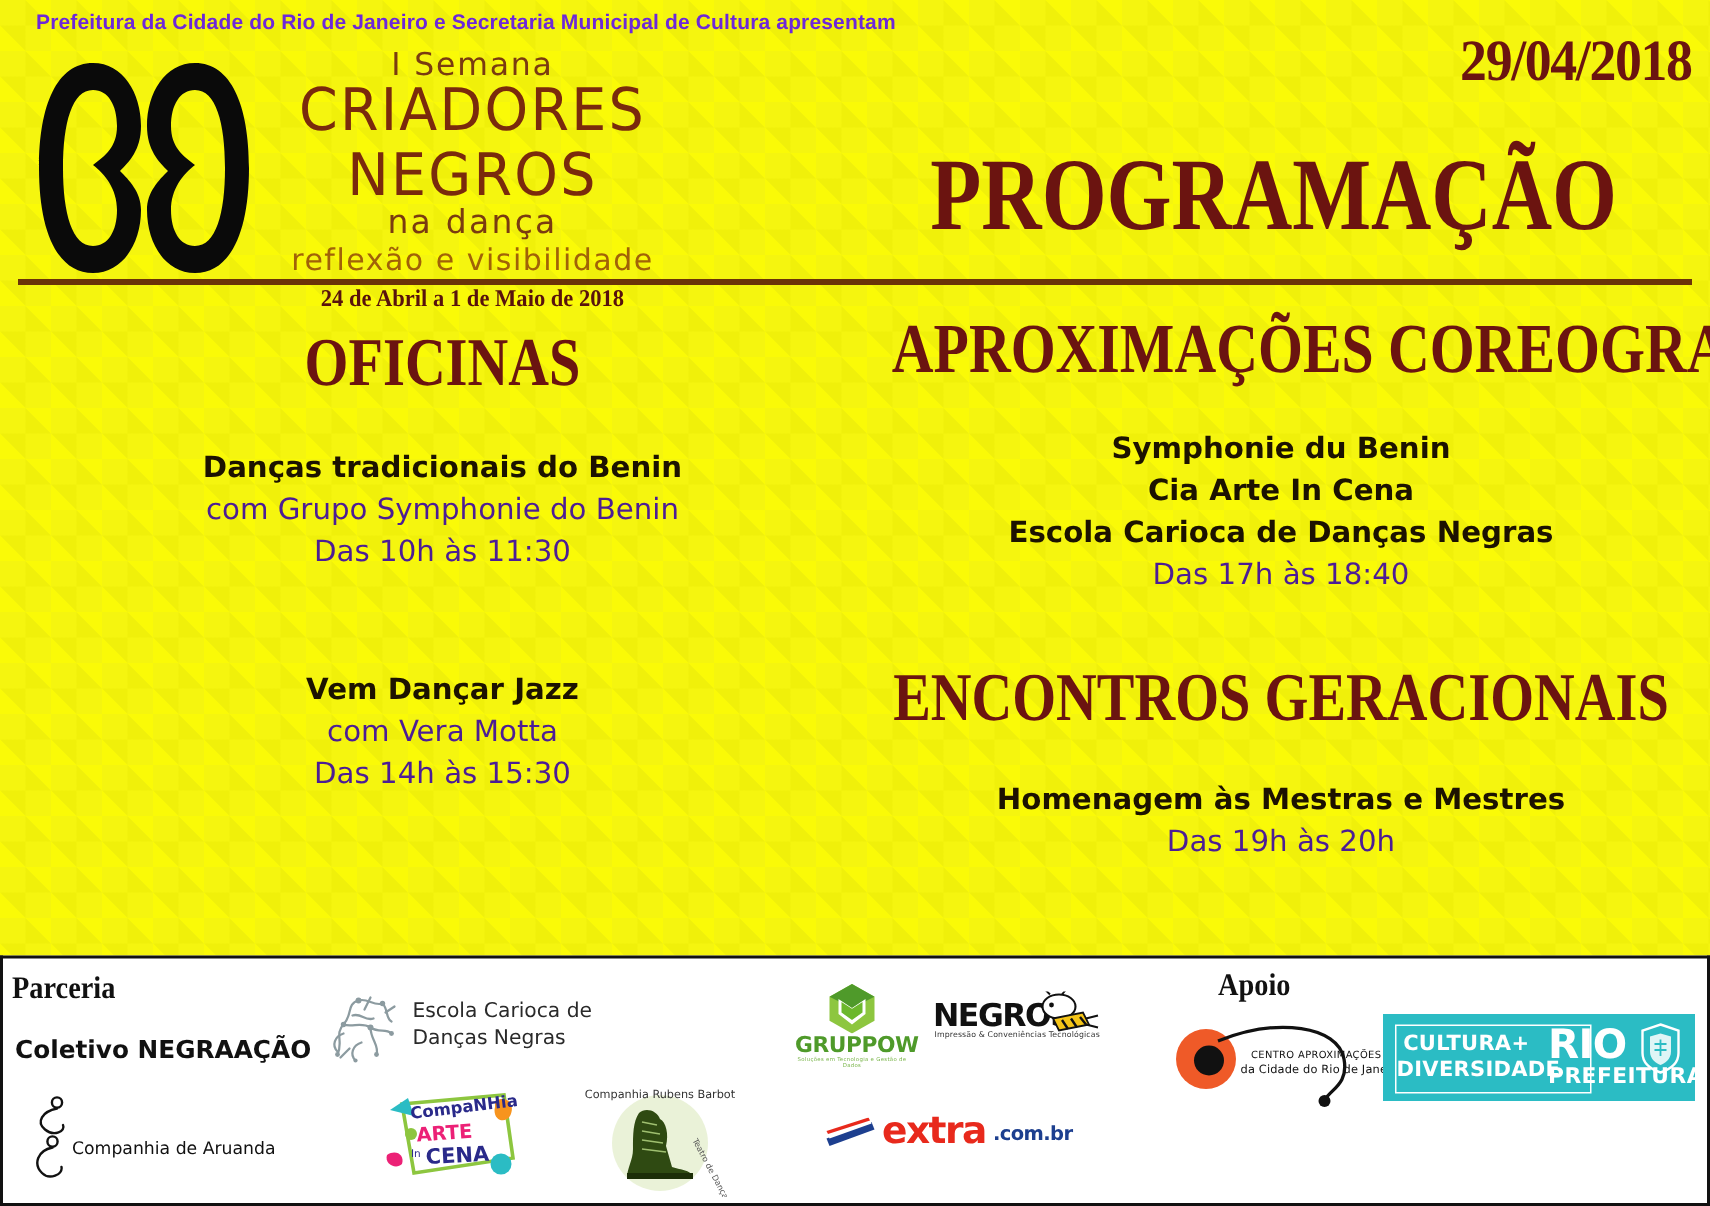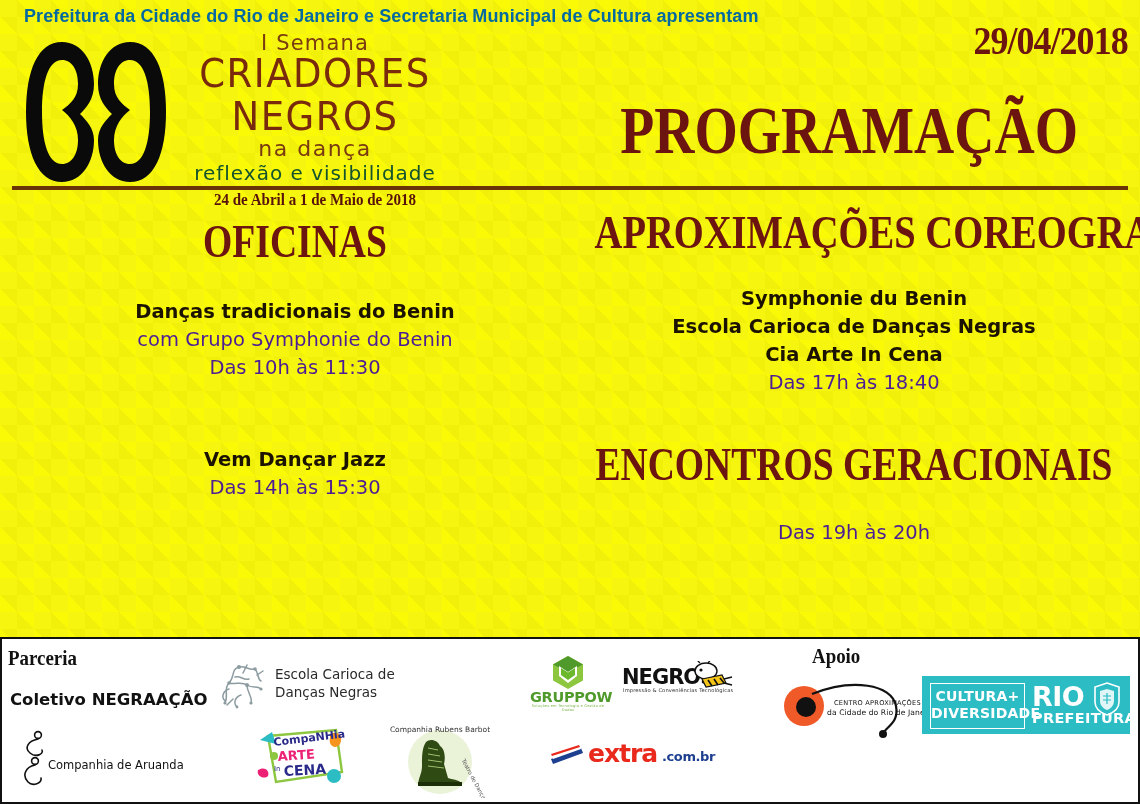--- a/index.html
+++ b/index.html
@@ -30,23 +30,23 @@
       linear-gradient(45deg, rgba(255,255,0,0.55) 25%, transparent 25%, transparent 75%, rgba(255,255,0,0.55) 75%),
       linear-gradient(45deg, rgba(228,228,0,0.30) 25%, transparent 25%, transparent 75%, rgba(228,228,0,0.30) 75%);
     background-size: 34px 34px, 34px 34px;
     background-position: 0 0, 17px 17px;
   }
 
   
   .presenters {
     position: absolute;
     left: 24px; top: 6px;
-    font-size: 18px;
-    font-weight: bold;
-    color: #0369a1;
+    font-size: 14px;
+    font-weight: bold;
+    color: #6d28d9;
     letter-spacing: 0.1px;
     white-space: nowrap;
   }
 
   .event-date {
     position: absolute;
     right: 12px; top: 18px;
     font-family: "Liberation Serif", serif;
     font-weight: bold;
     font-size: 39px;
@@ -110,21 +110,21 @@
     font-size: 22px;
     letter-spacing: 1.5px;
     line-height: 25px;
     color: #7a3b10;
   }
   .lt-sub2 {
     font-family: "DejaVu Sans", sans-serif;
     font-size: 20px;
     letter-spacing: 1px;
     line-height: 25px;
-    color: #14532d;
+    color: #a16207;
   }
   .lt-dates {
     font-family: "Liberation Serif", serif;
     font-weight: bold;
     font-size: 16px;
     line-height: 22px;
     margin-top: 3px;
     color: #58120c;
     transform: scaleX(0.94);
   }
@@ -304,20 +304,21 @@
   }
 
   
   .rio-strip {
     left: 922px; top: 676px; width: 208px; height: 58px;
     background: #2bbcc4;
   }
   .cd-box {
     position:absolute; left:8px; top:7px; width:93px; height:44px;
     border: 1.6px solid #ffffff;
+    padding-left: 36px;
   }
   .cd-l1 {
     position:absolute; left:0; top:4px; width:93px; text-align:center;
     font-family:"DejaVu Sans", sans-serif; font-weight:bold; font-size:14px; color:#fff; letter-spacing:0.2px;
   }
   .cd-l2 {
     position:absolute; left:0; top:21px; width:93px; text-align:center;
     font-family:"DejaVu Sans", sans-serif; font-weight:bold; font-size:14px; color:#fff; letter-spacing:0.2px;
   }
   .rio-big {
@@ -372,37 +373,39 @@
     <div class="section-head sh-oficinas">OFICINAS</div>
 
     <div class="block" style="margin-top:36px;">
       <div class="b-title">Danças tradicionais do Benin</div>
       <div class="b-line">com Grupo Symphonie do Benin</div>
       <div class="b-line">Das 10h às 11:30</div>
     </div>
 
     <div class="block" style="margin-top:64px;">
       <div class="b-title">Vem Dançar Jazz</div>
+      <div class="b-line">com Vera Motta</div>
       <div class="b-line">Das 14h às 15:30</div>
     </div>
   </div>
 
   <div class="col col-right">
     <div class="section-head sh-aprox">APROXIMAÇÕES COREOGRAFICAS</div>
 
     <div class="block" style="margin-top:32px;">
       <div class="b-title">Symphonie du Benin</div>
+      <div class="b-title">Cia Arte In Cena</div>
       <div class="b-title">Escola Carioca de Danças Negras</div>
-      <div class="b-title">Cia Arte In Cena</div>
       <div class="b-line">Das 17h às 18:40</div>
     </div>
 
     <div class="section-head sh-encontros" style="margin-top:48px;">ENCONTROS GERACIONAIS</div>
 
     <div class="block" style="margin-top:34px;">
+      <div class="b-title">Homenagem às Mestras e Mestres</div>
       <div class="b-line">Das 19h às 20h</div>
     </div>
   </div>
 
   <div class="footer"></div>
   <div class="footer-edge-l"></div>
   <div class="footer-edge-r"></div>
   <div class="footer-edge-b"></div>
 
   <div class="footer-label lbl-parceria">Parceria</div>

